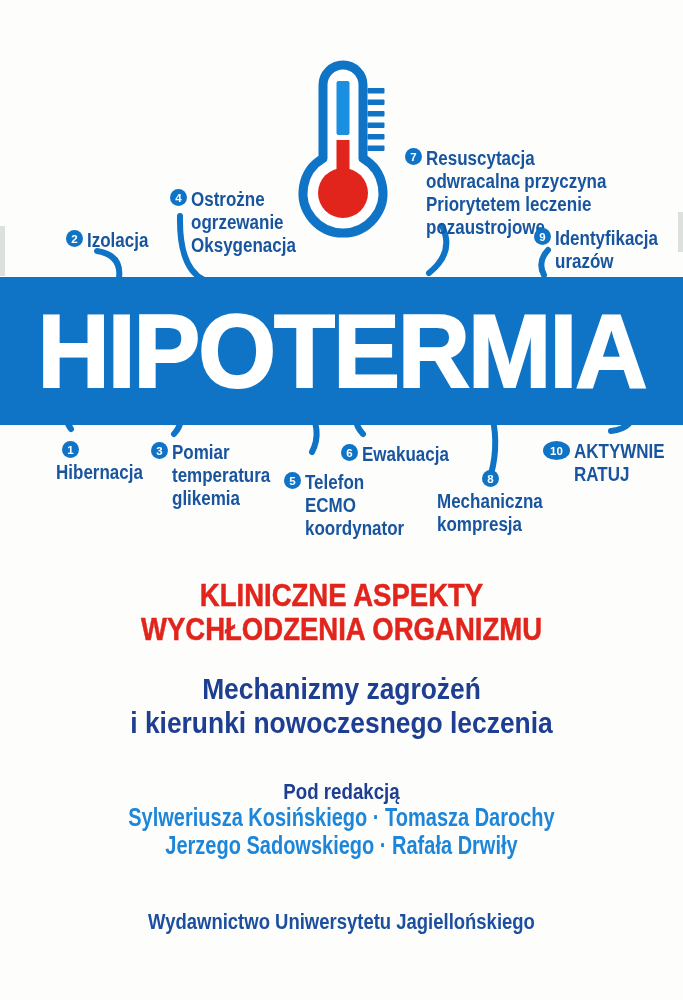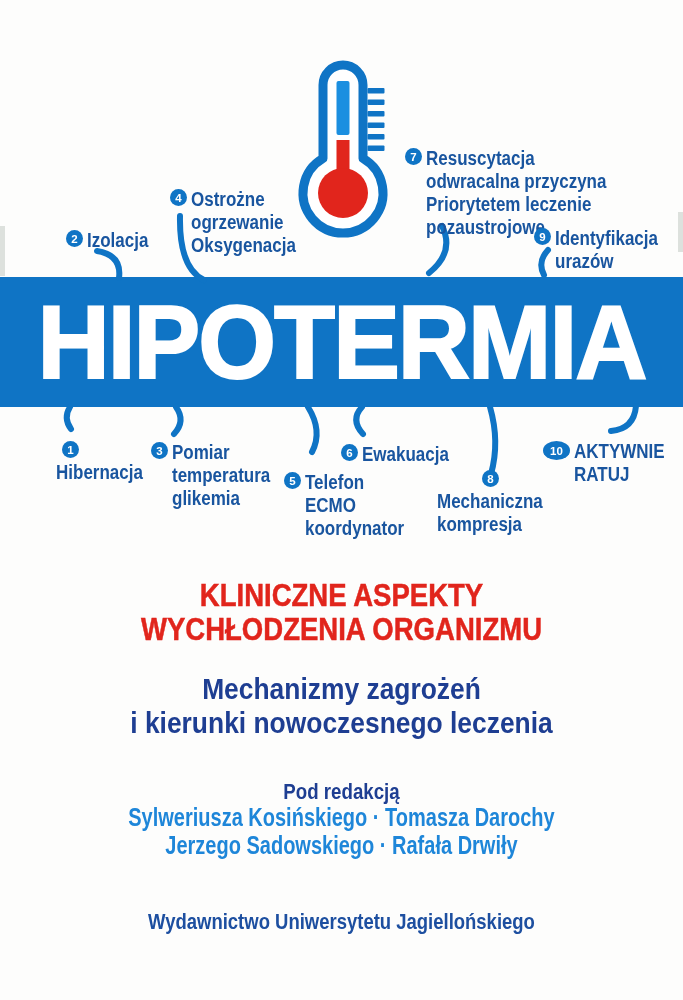--- a/index.html
+++ b/index.html
@@ -2,21 +2,21 @@
 <html><head>
 <meta charset="utf-8">
 <style>
   html,body{margin:0;padding:0;background:#ffffff;}
   .cover{
     position:relative;width:683px;height:1000px;background:#fdfdfc;
     overflow:hidden;font-family:"Liberation Sans",sans-serif;
   }
   
   .band{
-    position:absolute;left:0;top:277px;width:683px;height:130px;
+    position:absolute;left:0;top:277px;width:683px;height:148px;
     background:#0f74c5;display:flex;align-items:center;justify-content:center;
   }
   .band-title{
     margin:0;color:#ffffff;font-size:100px;font-weight:bold;letter-spacing:-2px;
     -webkit-text-stroke:2px #ffffff;transform:scaleY(1.03);white-space:nowrap;
   }
   
   .connectors{position:absolute;left:0;top:0;width:683px;height:1000px;}
   .thermo{position:absolute;left:280px;top:55px;}
   

